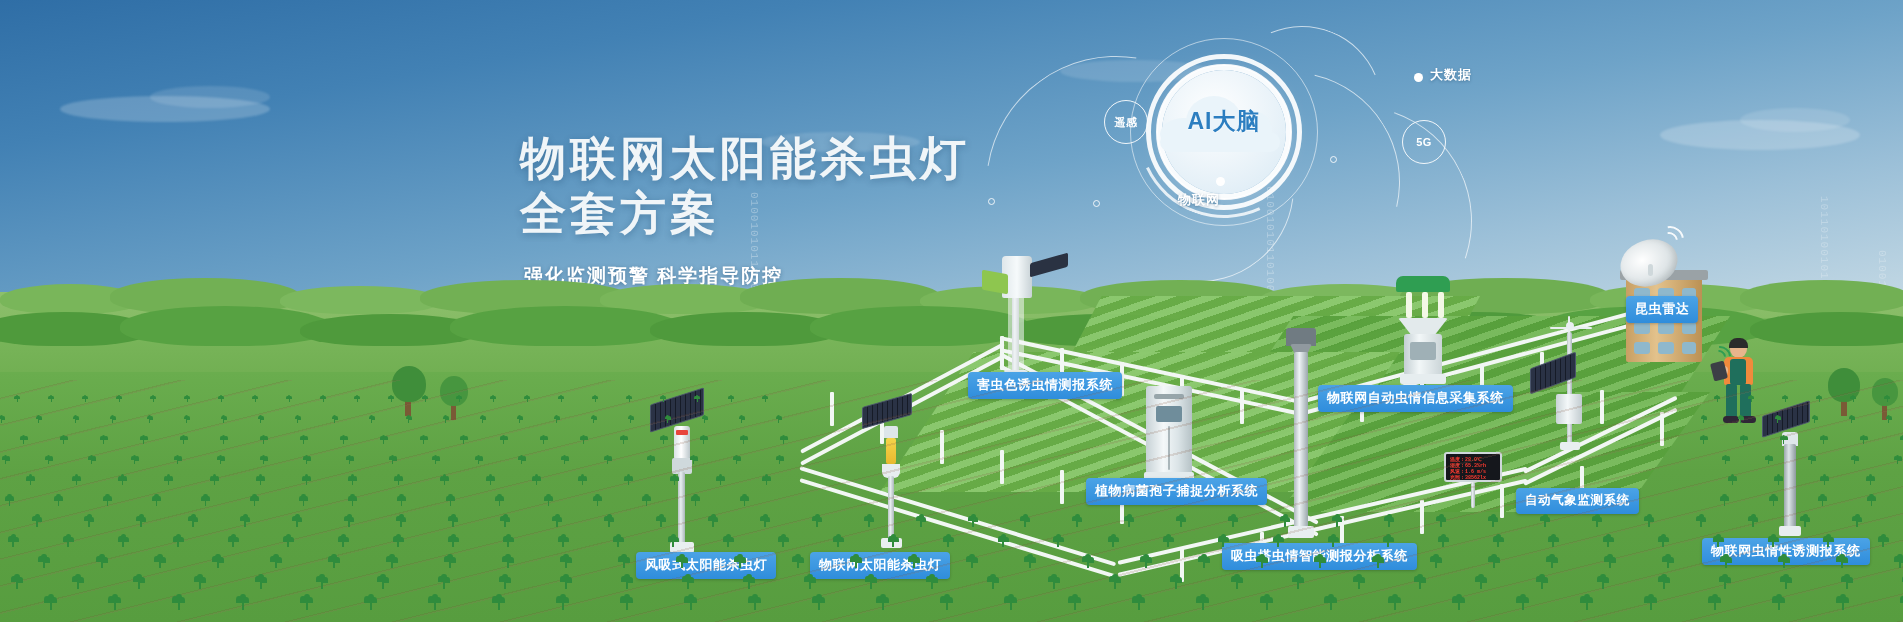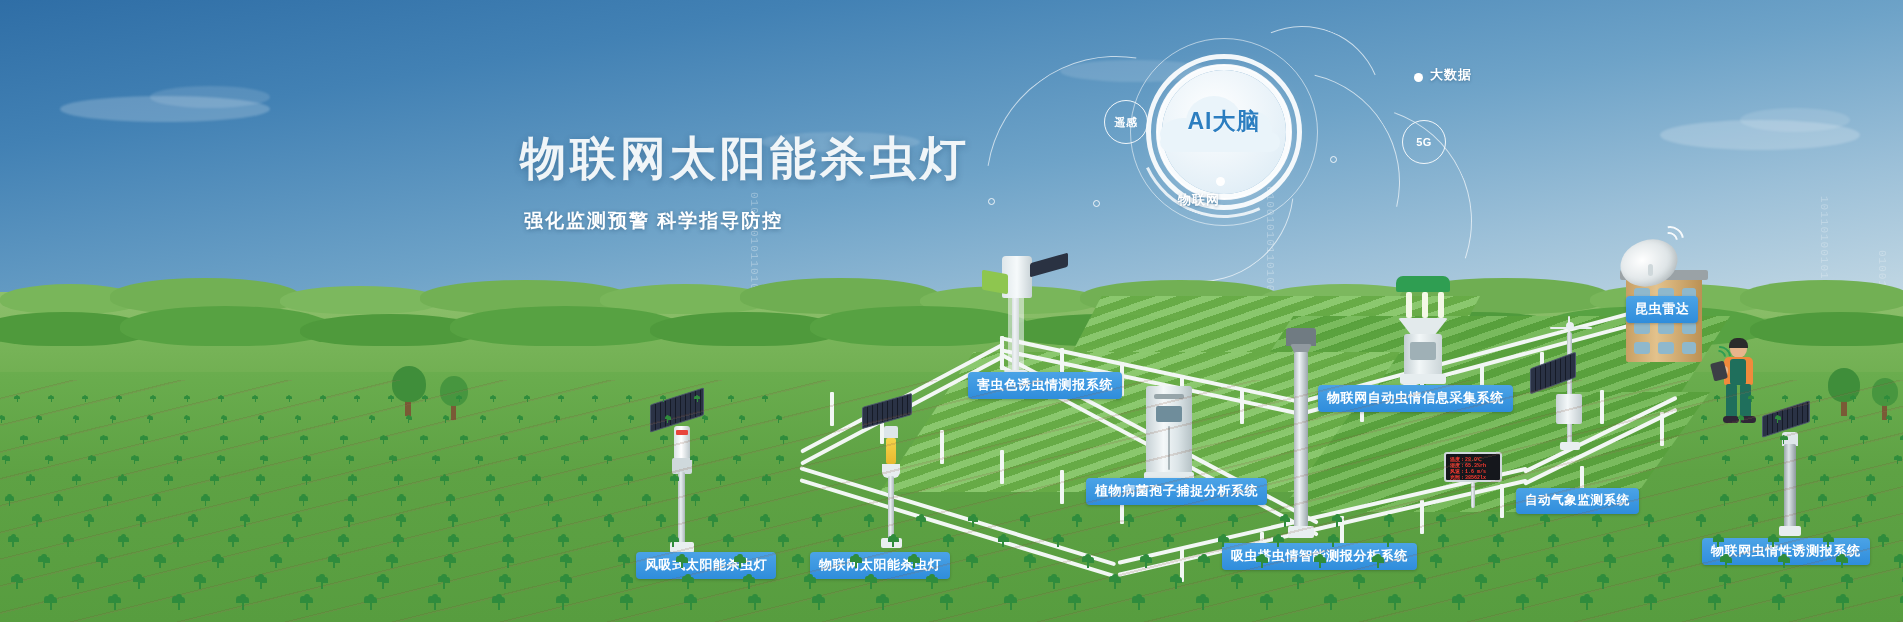--- a/index.html
+++ b/index.html
@@ -162,20 +162,21 @@
   <div class="sky"></div>
   <div class="cloud" style="left:60px;top:96px;width:210px;height:26px;"></div>
   <div class="cloud c2" style="left:150px;top:86px;width:120px;height:22px;"></div>
   <div class="cloud c2" style="left:1060px;top:60px;width:150px;height:22px;"></div>
   <div class="cloud" style="left:1660px;top:120px;width:200px;height:30px;"></div>
   <div class="cloud c2" style="left:1740px;top:108px;width:110px;height:24px;"></div>
   <div class="cloud c2" style="left:760px;top:132px;width:160px;height:20px;"></div>
 
   <div class="title-block">
     <div class="title-line">物联网太阳能杀虫灯</div>
+    <div class="title-line">全套方案</div>
     <div class="subtitle">强化监测预警 科学指导防控</div>
   </div>
 
   <div class="brain-wrap">
     <div class="ring thin" style="left:38px;top:6px;width:188px;height:188px;"></div>
     <div class="ring thick" style="left:54px;top:22px;width:156px;height:156px;"></div>
     <div class="ring" style="left:64px;top:32px;width:136px;height:136px;"></div>
     <div class="ring thin" style="left:78px;top:46px;width:108px;height:108px;"></div>
     <div class="ring half" style="left:46px;top:14px;width:172px;height:172px;transform:rotate(200deg);border-width:3px;"></div>
     <div class="ring half" style="left:86px;top:54px;width:92px;height:92px;transform:rotate(150deg);border-width:2px;"></div>

